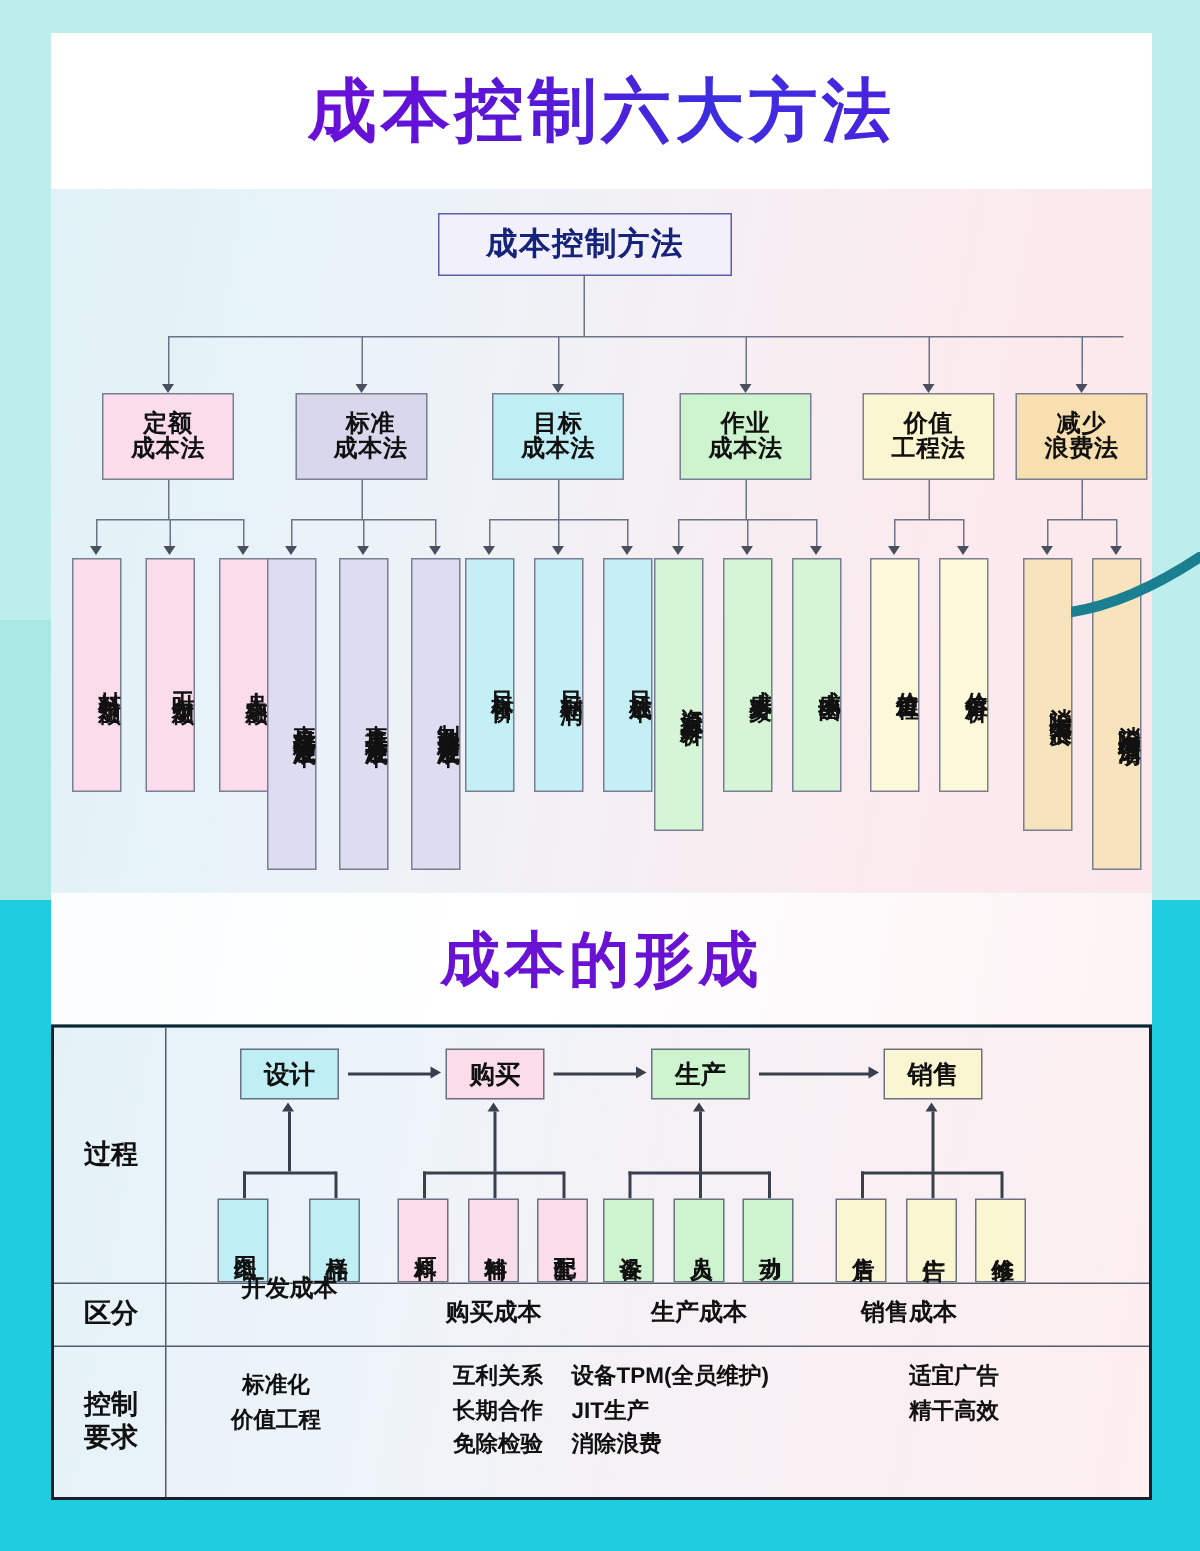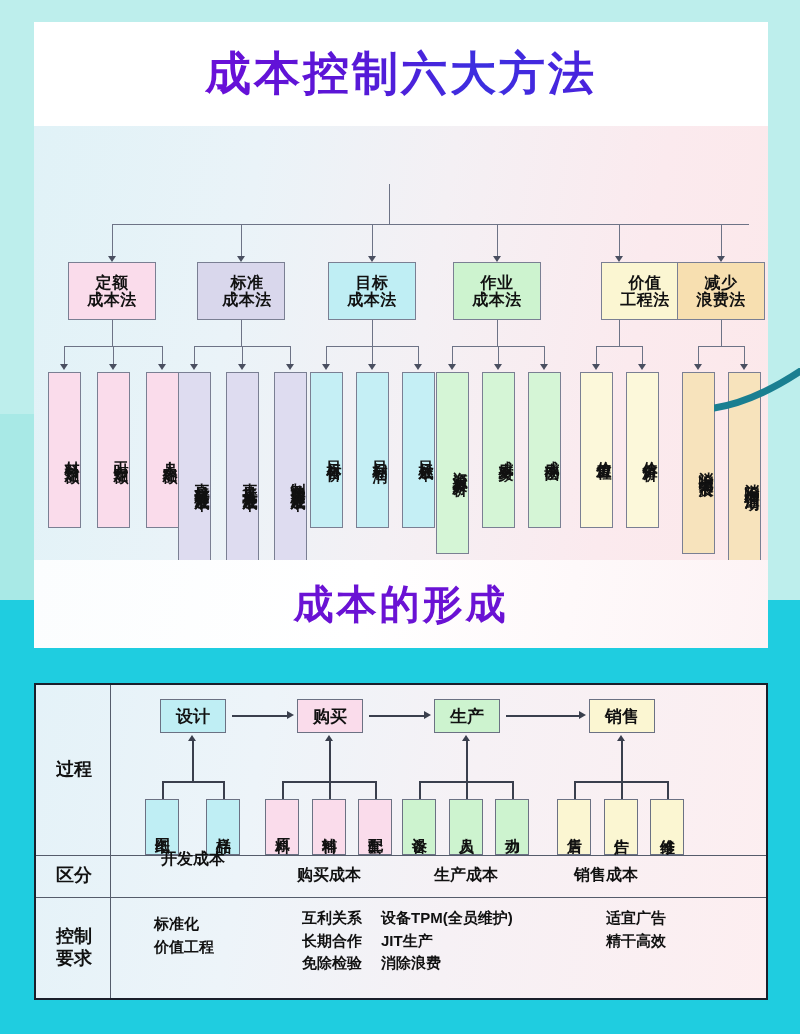--- a/index.html
+++ b/index.html
@@ -58,34 +58,34 @@
     font-size:15px;letter-spacing:2px;padding-top:5px;
     align-items:flex-start;justify-content:center;
   }
   .c-pink{background:#fadceb;}
   .c-lav{background:#d9d7ec;padding-left:12px;}
   .c-lav2{background:#dedcf0;}
   .c-cyan{background:#bfeef4;}
   .c-cyan2{background:#c5eff5;}
   .c-green{background:#cdf3cf;}
   .c-green2{background:#d5f5d6;}
-  .c-yel{background:#fbf6d2;margin-left:26px;}
+  .c-yel{background:#fbf6d2;}
   .c-yel2{background:#fcf8da;}
   .c-org{background:#f7dfb0;}
   .ln{position:absolute;background:#6d7386;}
   .lnh{height:1px;}
   .lnv{width:1px;}
   .arrow{
     position:absolute;width:0;height:0;
     border-left:4px solid transparent;border-right:4px solid transparent;
     border-top:6px solid #4a4f60;
   }
   
   .title-band2{
-    position:absolute;left:34px;top:560px;width:734px;height:88px;
+    position:absolute;left:34px;top:595px;width:734px;height:88px;
     background:linear-gradient(100deg,#fbfdfe 0%,#ffffff 45%,#fdf3f5 100%);
     display:flex;align-items:center;justify-content:center;
   }
   .title-text2{
     font-size:40px;font-weight:bold;letter-spacing:3px;
     color:#6a12d4;
     font-family:"DejaVu Sans","Liberation Sans",sans-serif;
   }
   
   .tbl-wrap{
@@ -142,20 +142,21 @@
 <div class="page">
   <div class="cyan-bottom"></div>
   <div class="cyan-left"></div>
 
   <div class="title-band">
     <div class="title-text">成本控制六大方法</div>
   </div>
 
   <div class="diagram1">
 
+    <div class="node root" style="left:258px;top:16px;width:196px;height:42px;">成本控制方法</div>
 
     <div class="ln lnv" style="left:355px;top:58px;height:40px;"></div>
 
     <div class="ln lnh" style="left:78px;top:98px;width:637px;"></div>
 
     <div class="ln lnv" style="left:78px;top:98px;height:34px;"></div>
     <div class="arrow" style="left:74px;top:130px;"></div>
     <div class="ln lnv" style="left:207px;top:98px;height:34px;"></div>
     <div class="arrow" style="left:203px;top:130px;"></div>
     <div class="ln lnv" style="left:338px;top:98px;height:34px;"></div>
@@ -339,21 +340,21 @@
     <div class="plink plinkv" style="left:631px;top:96px;height:18px;"></div>
     <div class="pleaf" style="left:521px;top:114px;width:34px;height:56px;background:#fbf6d2;">售后</div>
     <div class="pleaf" style="left:568px;top:114px;width:34px;height:56px;background:#fbf6d2;">广告</div>
     <div class="pleaf" style="left:614px;top:114px;width:34px;height:56px;background:#fbf6d2;">维修</div>
 
     <div class="qtext" style="left:92px;top:164px;width:130px;">开发成本</div>
     <div class="qtext" style="left:228px;top:180px;width:130px;">购买成本</div>
     <div class="qtext" style="left:365px;top:180px;width:130px;">生产成本</div>
     <div class="qtext" style="left:505px;top:180px;width:130px;">销售成本</div>
 
-    <div class="ctext" style="left:118px;top:228px;width:120px;">标准化
+    <div class="ctext" style="left:88px;top:228px;width:120px;text-align:center;">标准化
 价值工程</div>
     <div class="ctext" style="left:236px;top:222px;width:120px;text-align:center;">互利关系
 长期合作
 免除检验</div>
     <div class="ctext" style="left:530px;top:222px;width:140px;text-align:center;">适宜广告
 精干高效</div>
     <div class="ctext" style="left:345px;top:222px;width:190px;text-align:left;">设备TPM(全员维护)
 JIT生产
 消除浪费</div>
   </div>

